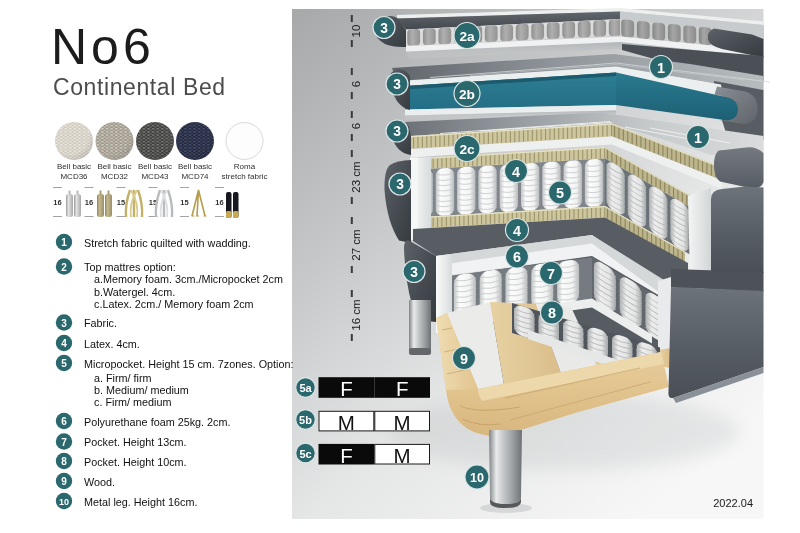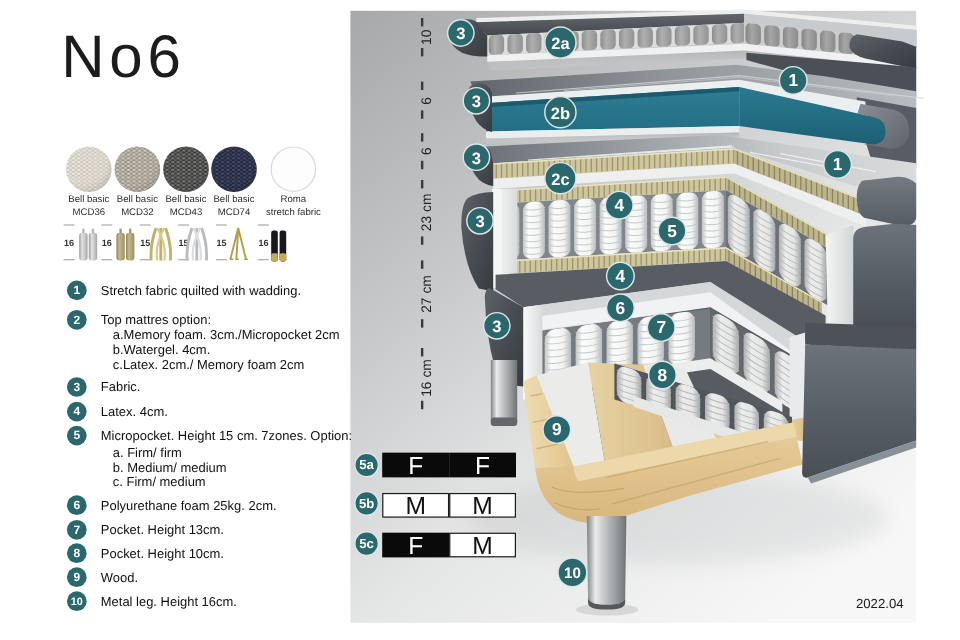--- a/index.html
+++ b/index.html
@@ -4,20 +4,21 @@
 html,body{margin:0;padding:0;background:#fff;width:800px;height:533px;overflow:hidden;
 font-family:"Liberation Sans",sans-serif;}
 #page{position:relative;width:800px;height:533px;border-radius:23px;}
 svg text{font-family:"Liberation Sans",sans-serif;}
 </style></head>
 <body>
 <div id="page">
 
 <div style="position:absolute;left:51px;top:18px;font-size:50px;color:#1c1c1c;letter-spacing:4px;">No6</div>
 
+<div style="position:absolute;left:53px;top:74px;font-size:23px;color:#4c4c4c;letter-spacing:0.6px;">Continental Bed</div>
 
 <svg width="800" height="533" viewBox="0 0 800 533" style="position:absolute;left:0;top:0">
 <defs>
 <filter id="blur6" x="-30%" y="-30%" width="160%" height="160%">
           <feGaussianBlur stdDeviation="8"></feGaussianBlur>
         </filter>
 <linearGradient id="bggrad" x1="0" y1="0" x2="0.75" y2="1">
  <stop offset="0" stop-color="#a6a8aa"></stop>
           <stop offset="0.35" stop-color="#c6c8ca"></stop>
  <stop offset="0.65" stop-color="#e5e6e6"></stop>

